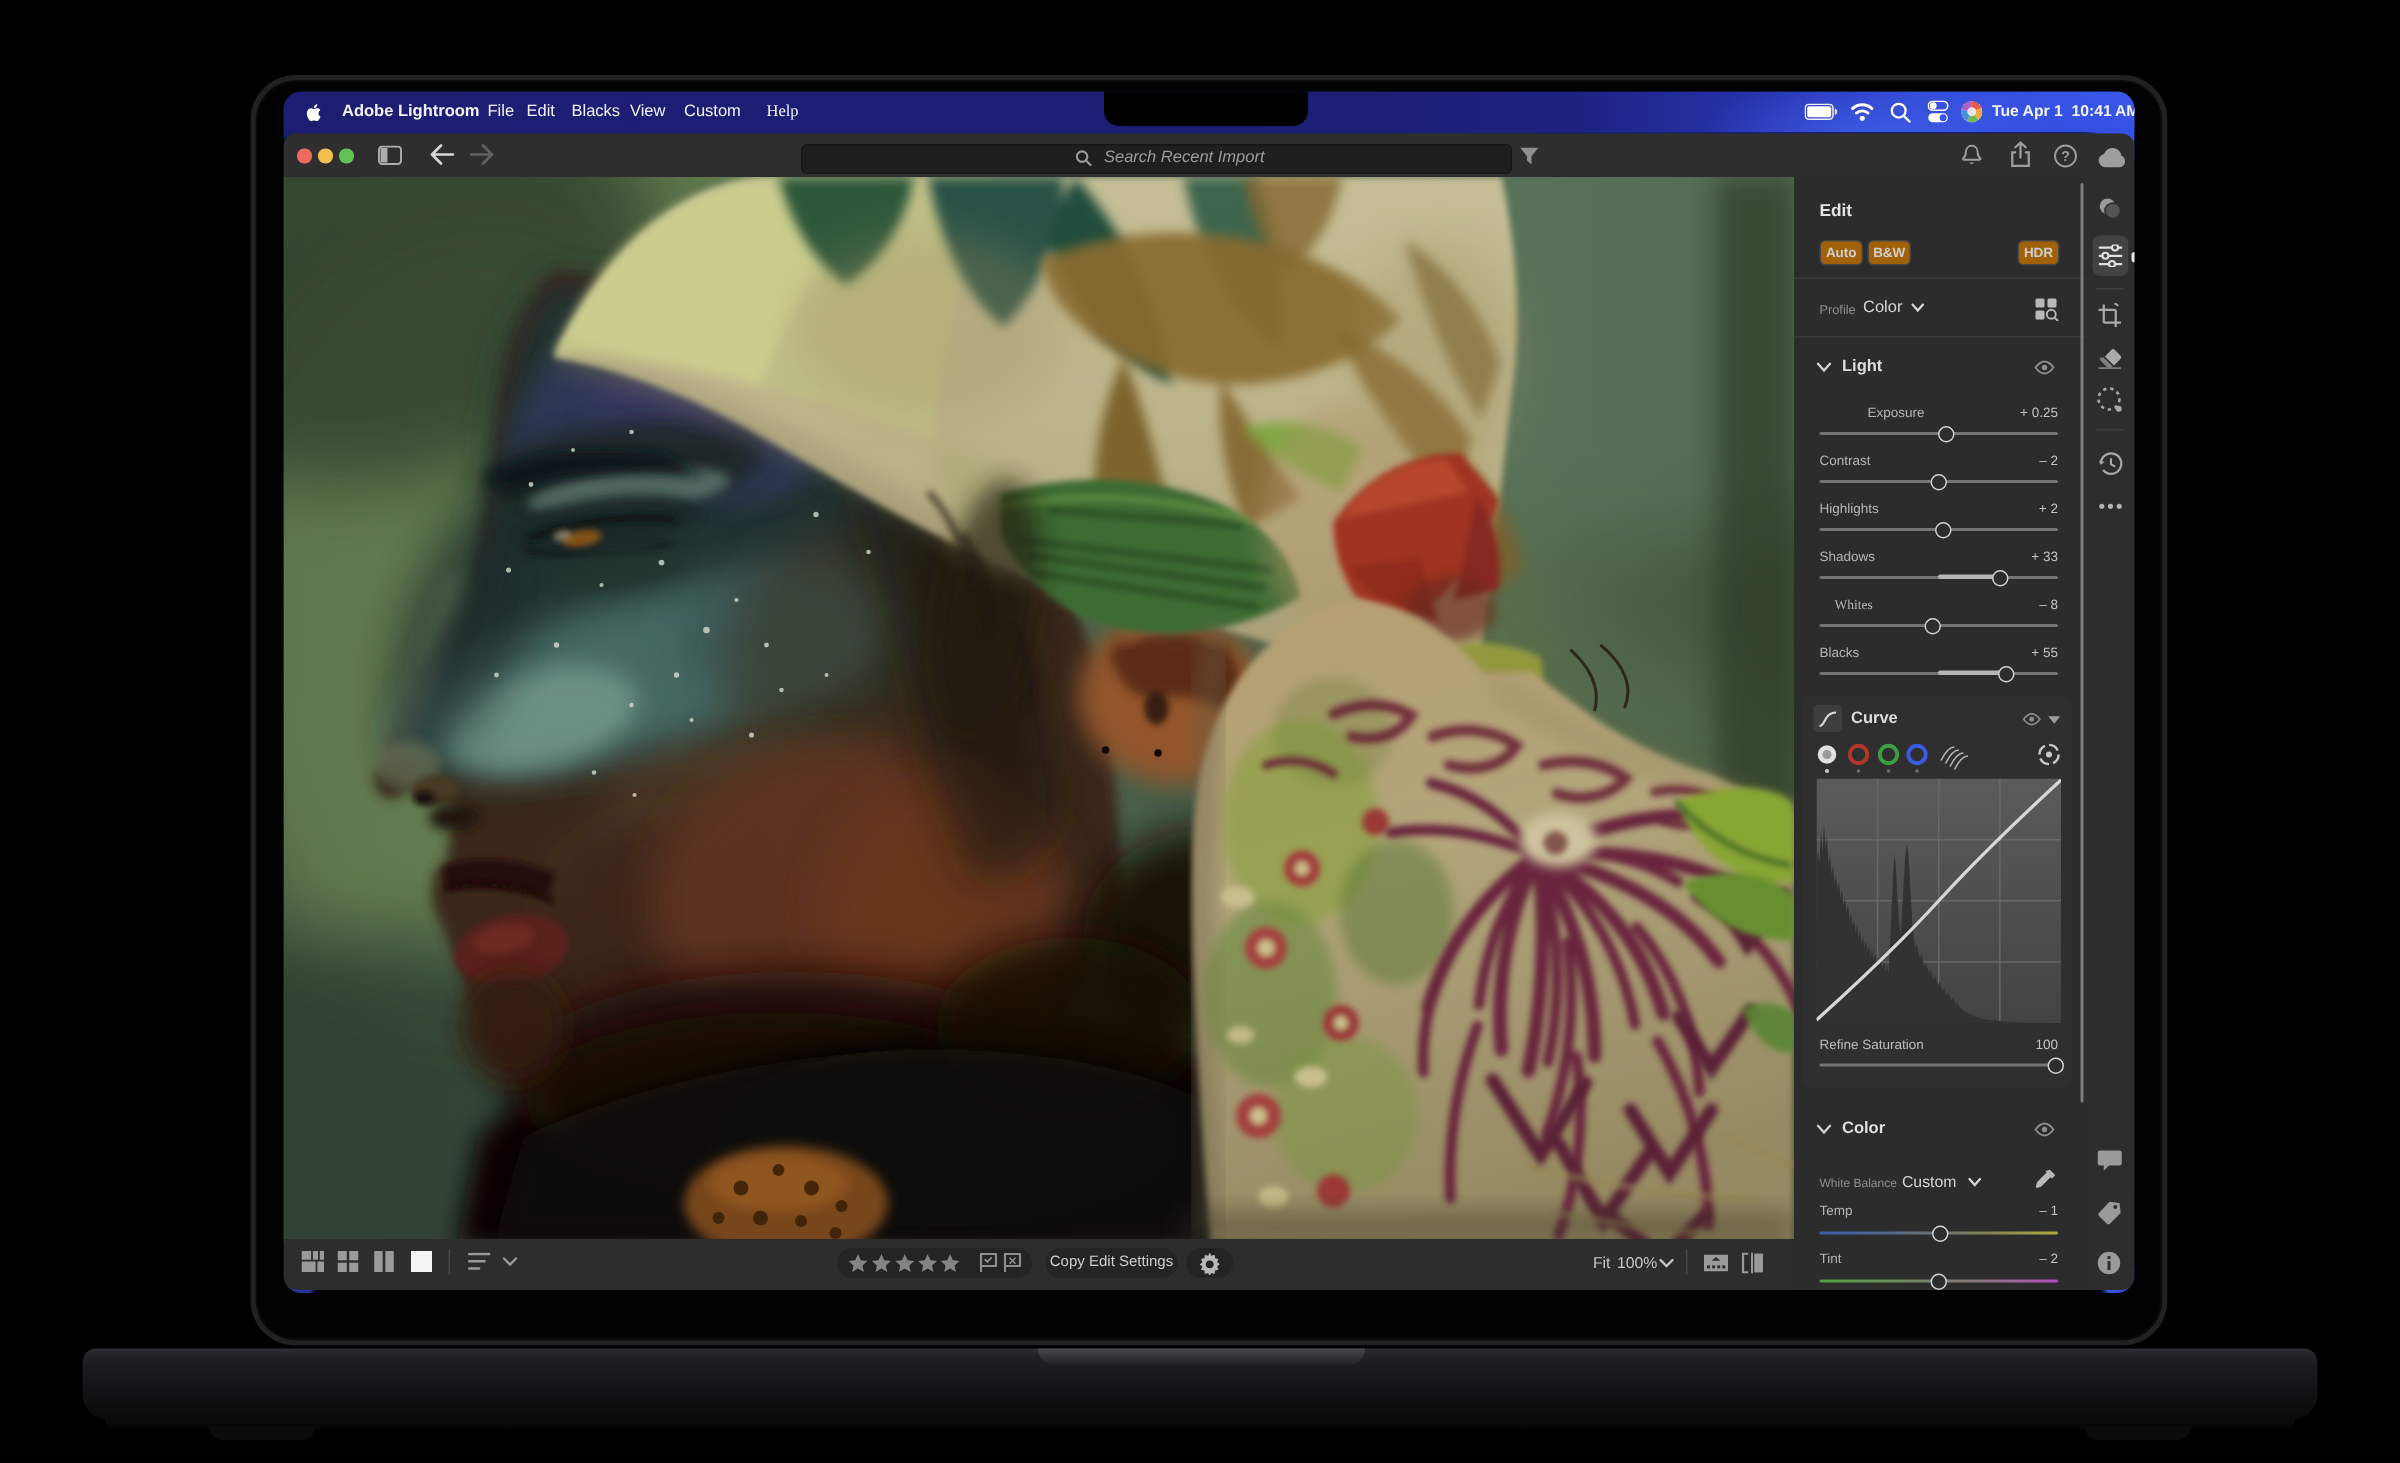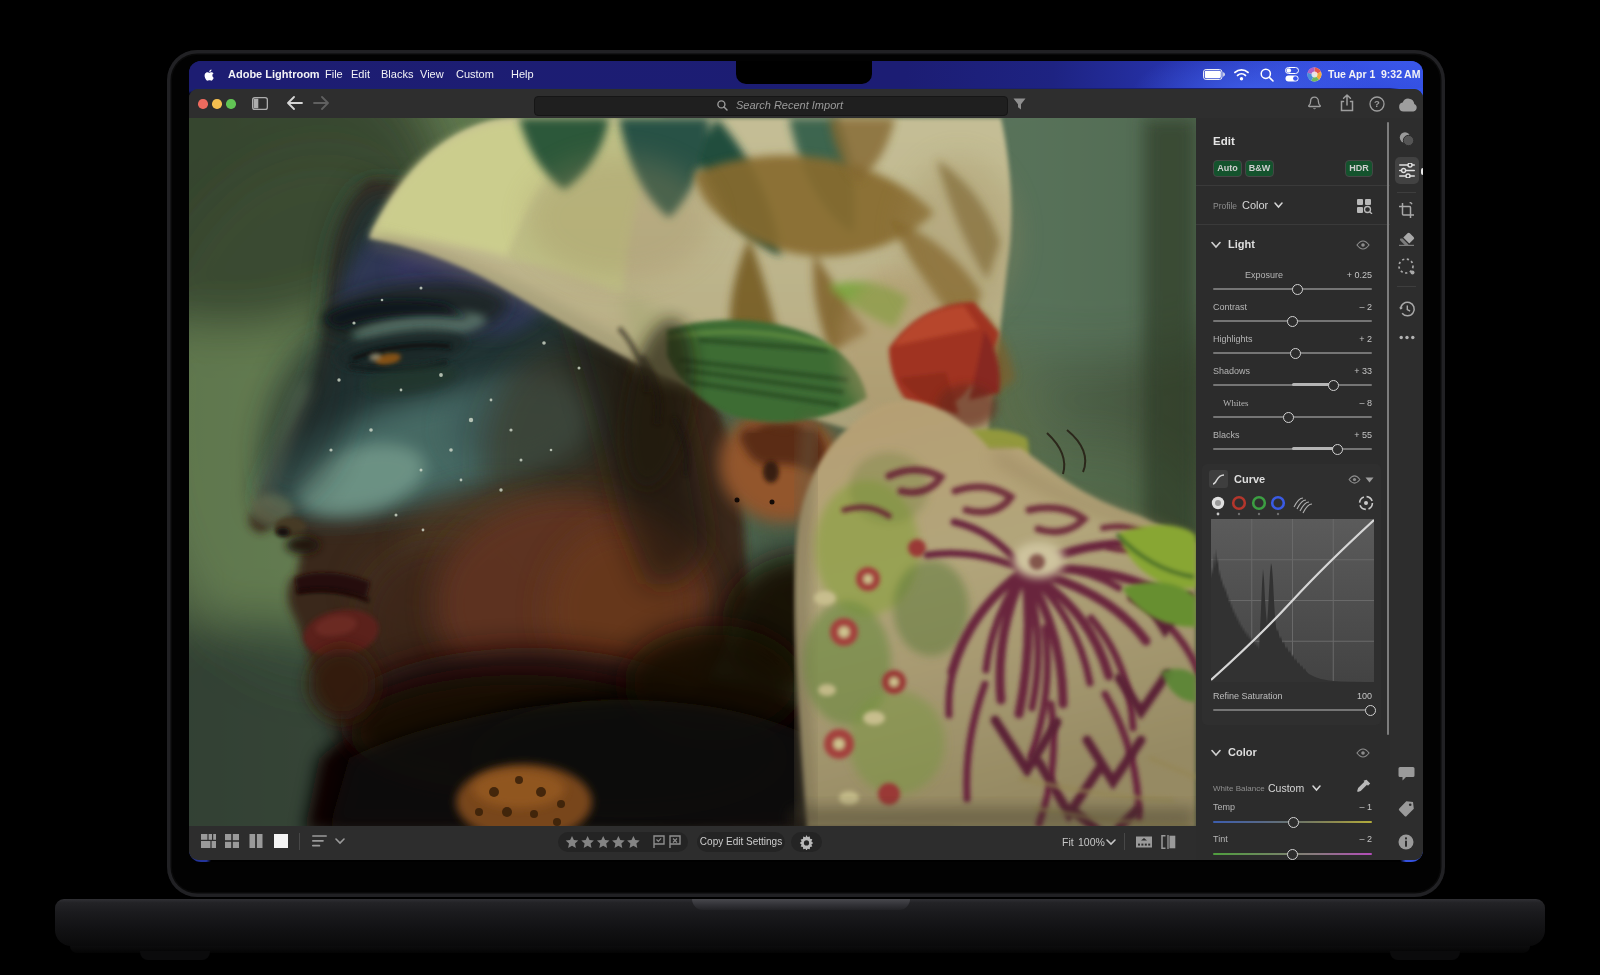--- a/index.html
+++ b/index.html
@@ -44,21 +44,21 @@
   #bottombar{left:0;top:737px;width:1007px;height:32px;background:#2d2d2d;color:#a9a9a9;}
   .pill{position:absolute;background:#242424;border-radius:14px;}
   
   #panel{left:1007px;top:29px;width:194px;height:742px;background:#2c2c2c;color:#c7c7c7;}
   #strip{left:1201px;top:29px;width:33px;height:742px;background:#2d2d2d;}
   .divider{position:absolute;left:0;width:194px;height:1px;background:#3a3a3a;}
   .slabel{position:absolute;font-size:9px;color:#b5b5b5;white-space:nowrap;}
   .svalue{position:absolute;font-size:9px;color:#c4c4c4;right:18px;text-align:right;white-space:nowrap;}
   .track{position:absolute;left:17px;width:159px;height:2px;background:#757575;border-radius:1px;}
   .knob{position:absolute;width:11px;height:11px;border-radius:50%;background:#2d2d2d;border:1.5px solid #d2d2d2;box-sizing:border-box;}
-  .btn{position:absolute;background:#14532d;border:1px solid #464646;border-radius:4px;color:#cecece;
+  .btn{position:absolute;background:#a16207;border:1px solid #464646;border-radius:4px;color:#cecece;
        font-size:9px;font-weight:bold;text-align:center;}
 </style>
 </head>
 <body>
 <div id="stage">
   <div id="base" class="abs"></div>
   <div id="groove" class="abs"></div>
   <div id="underbase" class="abs"></div>
   <div class="abs foot" style="left:140px;"></div>
   <div class="abs foot" style="left:1390px;"></div>
@@ -67,21 +67,21 @@
     <div id="menubar" class="abs">
       <svg class="abs" style="left:14px;top:7px" width="13" height="14" viewBox="0 0 15 16">
         <path fill="#fff" d="M10.8 8.5c0-1.6 1.3-2.4 1.4-2.5-.8-1.1-2-1.3-2.4-1.3-1-.1-2 .6-2.5.6-.5 0-1.3-.6-2.2-.6-1.1 0-2.2.7-2.7 1.7-1.2 2-.3 5 .8 6.6.5.8 1.2 1.7 2 1.6.8 0 1.1-.5 2.1-.5s1.3.5 2.2.5c.9 0 1.5-.8 2-1.6.6-.9.9-1.8.9-1.9 0 0-1.6-.6-1.6-2.6zM9.2 3.6c.4-.5.7-1.3.6-2-.6 0-1.4.4-1.9 1-.4.5-.8 1.3-.7 2 .8 0 1.5-.5 2-1z"></path>
       </svg>
       <div class="mtxt bold" style="left:39px;font-size:11px;">Adobe Lightroom</div>
       <div class="mtxt" style="left:136px;">File</div>
       <div class="mtxt" style="left:162px;">Edit</div>
       <div class="mtxt" style="left:192px;">Blacks</div>
       <div class="mtxt" style="left:231px;">View</div>
       <div class="mtxt" style="left:267px;">Custom</div>
-      <div class="mtxt" style="left:322px;">Help</div>
+      <div class="mtxt" style="left:322px;font-family:Liberation Serif, serif;">Help</div>
       <svg class="abs" style="left:1014px;top:8px" width="22" height="11" viewBox="0 0 22 11">
         <rect x="0.5" y="0.5" width="18.5" height="10" rx="2.6" fill="none" stroke="#f0f0f4" stroke-width="1"></rect>
         <rect x="1.8" y="1.8" width="16" height="7.4" rx="1.4" fill="#fff"></rect>
         <path d="M20.2 3.3v4.4c1-.3 1.7-1.2 1.7-2.2s-.7-1.9-1.7-2.2z" fill="#e8e8ee"></path>
       </svg>
       <svg class="abs" style="left:1044px;top:7px" width="17" height="13" viewBox="0 0 17 13">
         <g stroke="#fff" fill="none" stroke-linecap="round">
           <path d="M2 4.4a9.6 9.6 0 0 1 13 0" stroke-width="1.9"></path>
           <path d="M4.6 7.4a5.8 5.8 0 0 1 7.8 0" stroke-width="1.9"></path>
         </g>
@@ -100,21 +100,21 @@
       <svg class="abs" style="left:1118px;top:6px" width="15" height="15" viewBox="0 0 15 15">
         <circle cx="7.5" cy="7.5" r="7" fill="#f6e6e0"></circle>
         <path d="M7.5 7.5 L7.5 .5 A7 7 0 0 1 13.9 5z" fill="#e8574a"></path>
         <path d="M7.5 7.5 L13.9 5 A7 7 0 0 1 12 12.8z" fill="#f4a83d"></path>
         <path d="M7.5 7.5 L12 12.8 A7 7 0 0 1 4.3 13.7z" fill="#6fba5c"></path>
         <path d="M7.5 7.5 L4.3 13.7 A7 7 0 0 1 .6 5.8z" fill="#4a90d9"></path>
         <path d="M7.5 7.5 L.6 5.8 A7 7 0 0 1 7.5 .5z" fill="#b05fc4"></path>
         <circle cx="7.5" cy="7.5" r="3" fill="#f2f2f2" opacity=".85"></circle>
       </svg>
       <div class="mtxt bold" style="left:1139px;font-size:10.5px;">Tue Apr 1</div>
-      <div class="mtxt bold" style="left:1192px;font-size:10.5px;">9:32 AM</div>
+      <div class="mtxt bold" style="left:1192px;font-size:10.5px;">10:41 AM</div>
     </div>
     <div id="window" class="abs">
       <div id="titlebar" class="abs">
         <div class="abs tl" style="left:9px;background:#ed6a5e;"></div>
         <div class="abs tl" style="left:23px;background:#f4bf4f;"></div>
         <div class="abs tl" style="left:37px;background:#61c454;"></div>
         <svg class="abs" style="left:63px;top:8px" width="16" height="13" viewBox="0 0 16 13">
           <rect x="0.65" y="0.65" width="14.7" height="11.7" rx="2.2" fill="none" stroke="#adadad" stroke-width="1.3"></rect>
           <rect x="1.7" y="1.7" width="4.6" height="9.6" fill="#adadad"></rect>
         </svg>

